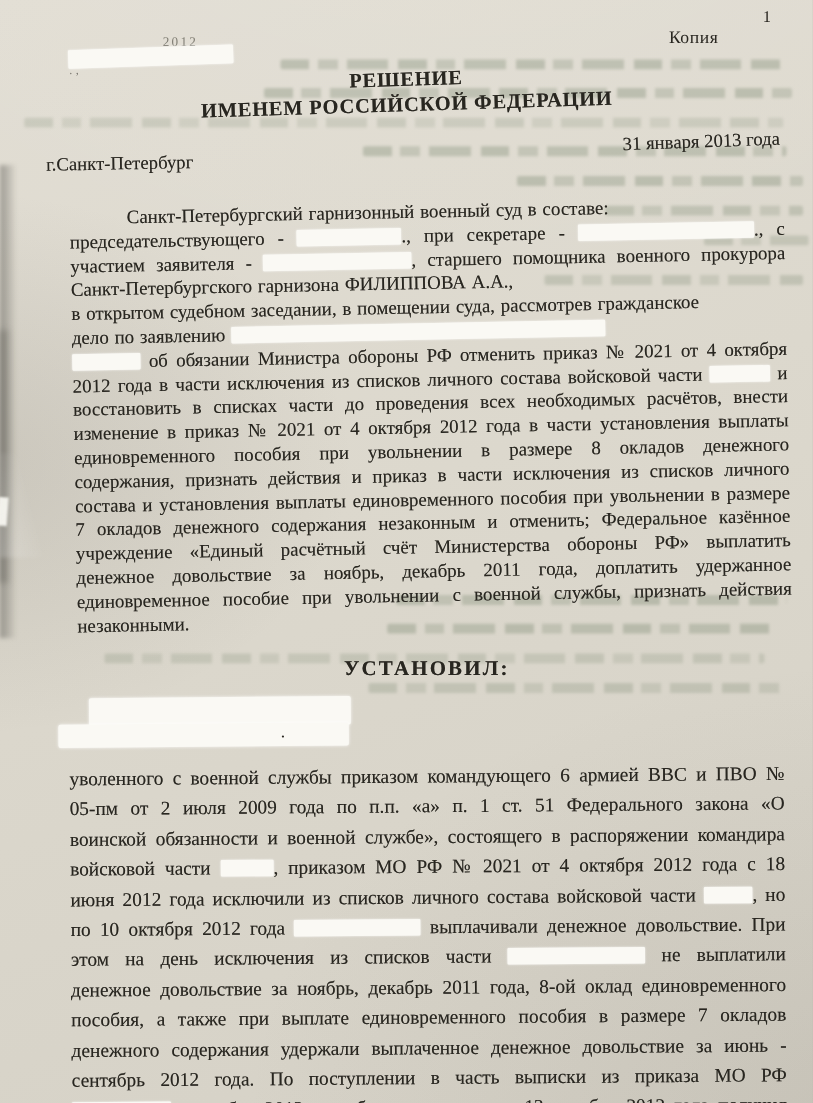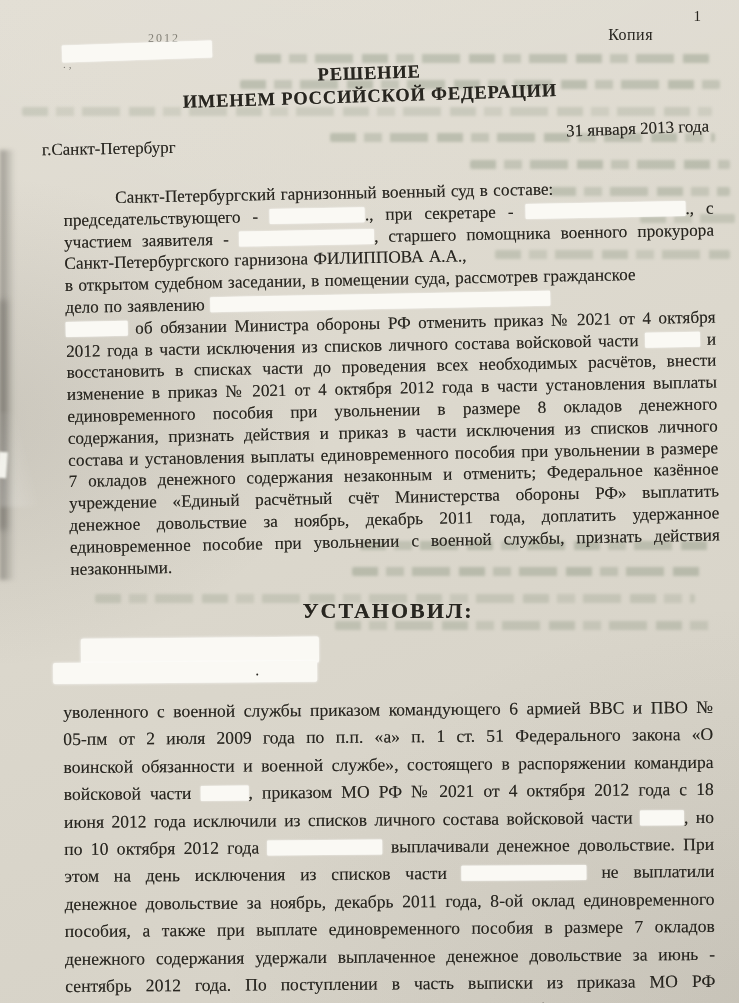--- a/index.html
+++ b/index.html
@@ -56,21 +56,21 @@
   .doc-body{position:absolute;left:63px;top:171px;width:650px;}
   .para{
     text-align:justify;color:var(--ink);
     text-shadow:0 0 .5px rgba(40,38,32,.5);
   }
   .intro{font-size:17.2px;line-height:21.8px;word-spacing:1px;
     text-indent:52px;transform:rotate(-1.1deg);transform-origin:0 0;}
   .established{font-size:17.6px;line-height:27.4px;word-spacing:2.5px;
     transform:rotate(-.45deg);transform-origin:0 0;}
   .section-heading{margin:5px 0 12px 0;text-align:center;font-weight:bold;
-    font-size:22px;letter-spacing:2px;text-shadow:0 0 .5px rgba(40,38,32,.6);}
+    font-size:19px;letter-spacing:2px;text-shadow:0 0 .5px rgba(40,38,32,.6);}
   .rd{display:inline-block;height:15px;background:var(--redact);border-radius:1px;
     vertical-align:-2px;box-shadow:0 0 2px rgba(255,255,255,.85);}
   .blob{position:relative;height:46px;margin:0 0 3px 0;transform:rotate(-.5deg);}
   .blob .r1{position:absolute;left:18px;top:0;width:238px;height:26px;
     background:var(--redact);border-radius:2px;box-shadow:0 0 3px rgba(255,255,255,.9);}
   .blob .r2{position:absolute;left:-10px;top:24px;width:264px;height:21px;
     background:var(--redact);border-radius:2px;box-shadow:0 0 3px rgba(255,255,255,.9);}
   .blob .dot{position:absolute;left:192px;top:24px;font-size:16px;}
 </style>
 </head>

